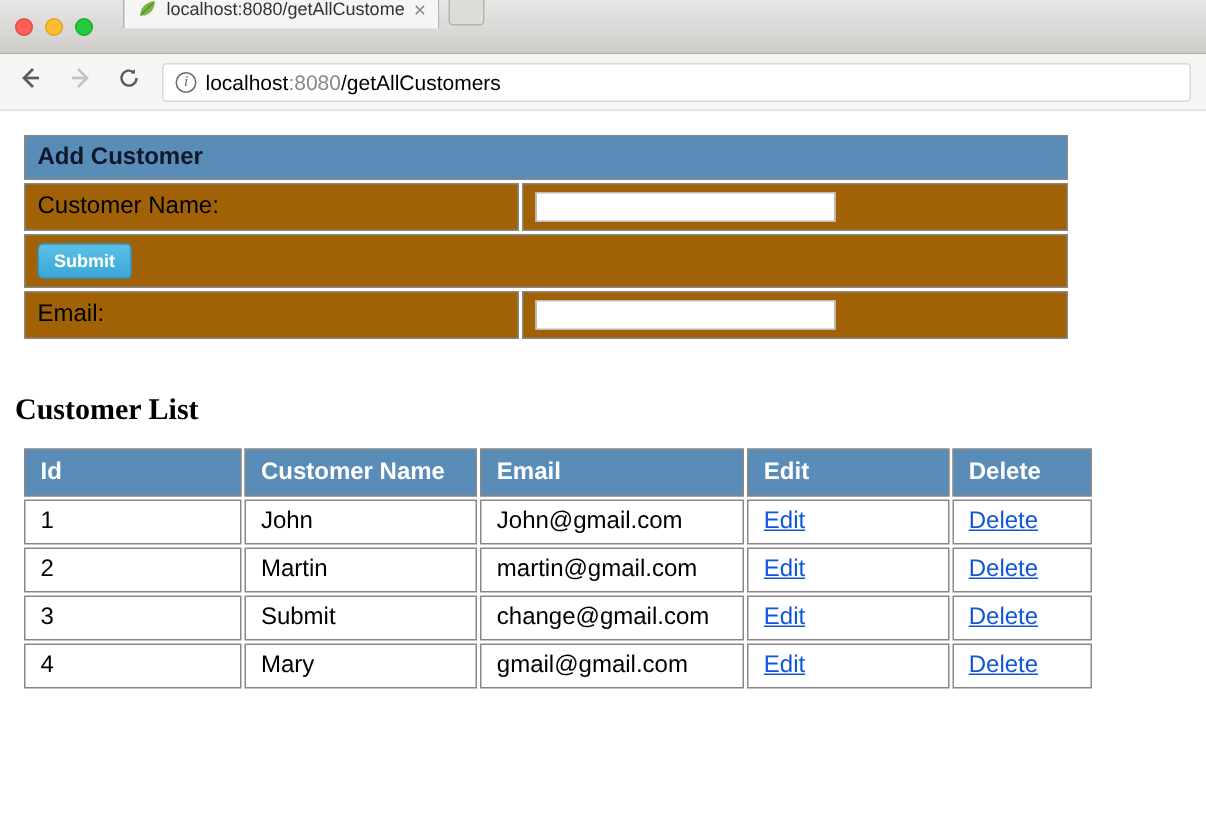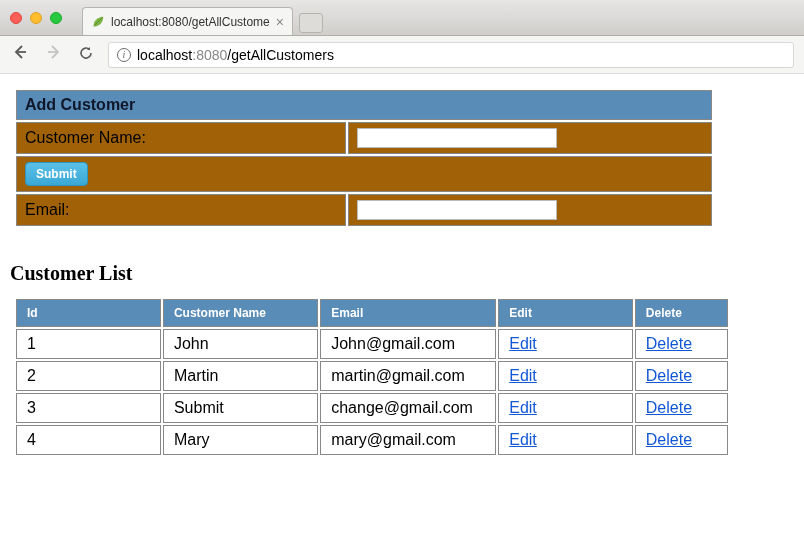--- a/index.html
+++ b/index.html
@@ -9,21 +9,21 @@
       width: 804px;
       height: 555px;
       overflow: hidden;
     }
     .window-chrome {
       background: linear-gradient(#e8e6e5, #d0cecb);
       border-bottom: 1px solid #b0aeab;
       height: 36px;
       display: flex;
       align-items: center;
-      padding: 0 10px;
+      padding: 16px 10px;
       position: relative;
     }
     .traffic-lights { display: flex; gap: 8px; margin-right: 12px; }
     .traffic-light { width: 12px; height: 12px; border-radius: 50%; }
     .tl-red { background: #ff5f57; border: 0.5px solid #e1483f; }
     .tl-yellow { background: #ffbd2e; border: 0.5px solid #e0a024; }
     .tl-green { background: #28c940; border: 0.5px solid #17ac2b; }
     .tabs { display: flex; align-items: flex-end; height: 100%; margin-left: 8px; }
     .tab {
       background: #f5f5f4;
@@ -133,21 +133,21 @@
       border-collapse: separate;
       border-spacing: 2px;
       margin-left: 6px;
     }
     .list-table th {
       background: #5a8cb8;
       color: #fff;
       font-weight: bold;
       text-align: left;
       padding: 6px 10px;
-      font-size: 12px;
+      font-size: 16px;
       border: 1px solid #888;
     }
     .list-table td {
       border: 1px solid #888;
       padding: 5px 10px;
       font-size: 16px;
       background: #fff;
     }
     .list-table a {
       color: #1257d6;
@@ -266,20 +266,20 @@
         <tr>
           <td>3</td>
           <td>Submit</td>
           <td>change@gmail.com</td>
           <td><a>Edit</a></td>
           <td><a>Delete</a></td>
         </tr>
         <tr>
           <td>4</td>
           <td>Mary</td>
-          <td>mary@gmail.com</td>
+          <td>gmail@gmail.com</td>
           <td><a>Edit</a></td>
           <td><a>Delete</a></td>
         </tr>
       </tbody>
   </table>
 
 </div>
 
 </body></html>

